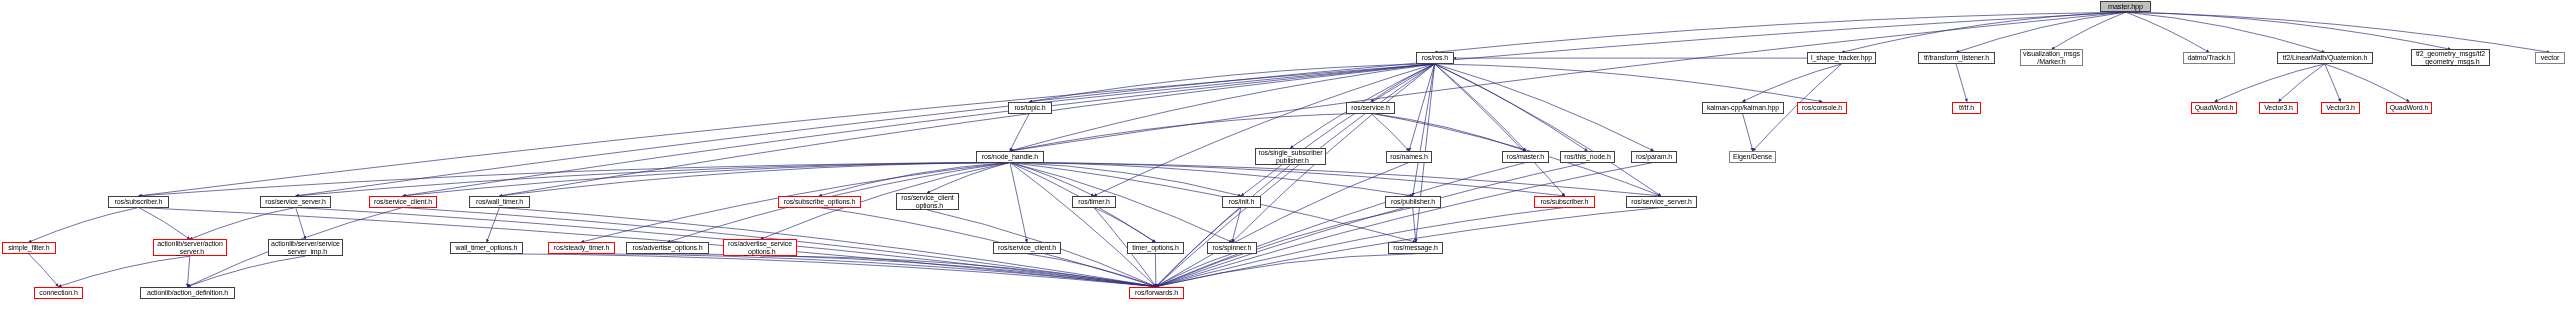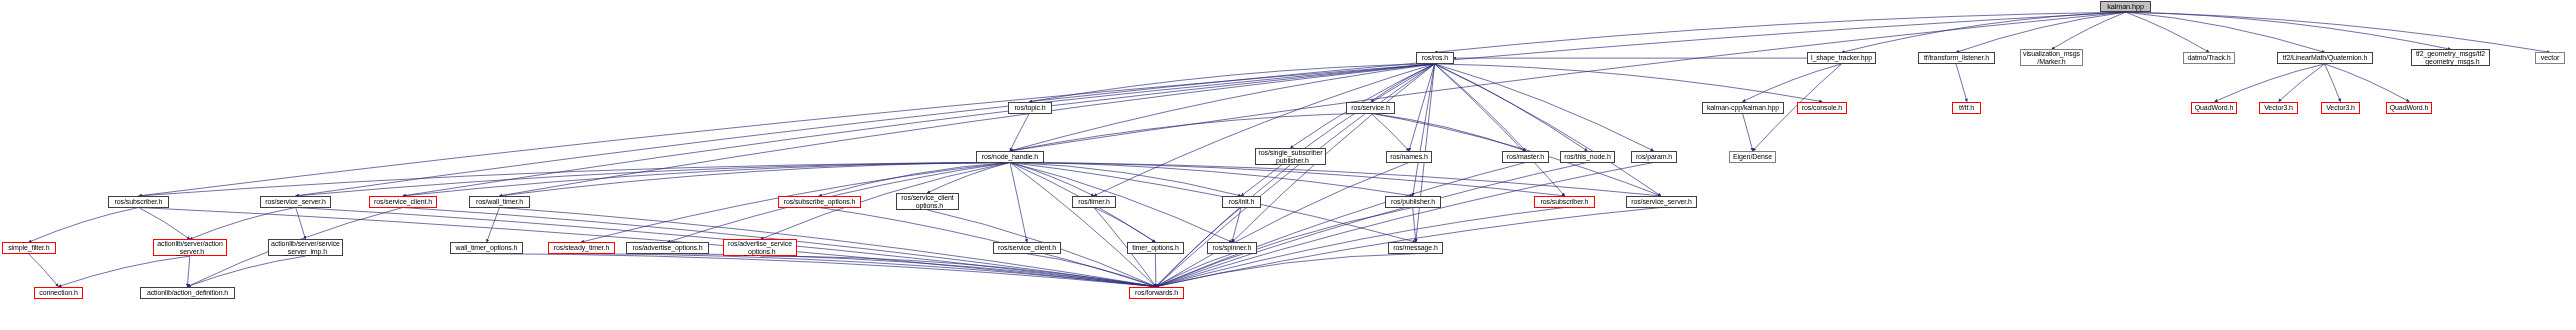--- a/index.html
+++ b/index.html
@@ -139,21 +139,21 @@
         <path d="M 662 341 Q 1281 380.7 1900 471" marker-end="url(#arrow)"></path>
         <path d="M 486 341 Q 1193 380.7 1900 471" marker-end="url(#arrow)"></path>
         <path d="M 228 341 Q 1064 380.7 1900 471" marker-end="url(#arrow)"></path>
         <path d="M 2718 267 Q 2309 343.7 1900 471" marker-end="url(#arrow)"></path>
         <path d="M 2316 267 Q 2108 346.12 1900 471" marker-end="url(#arrow)"></path>
         <path d="M 2121 271 Q 2010.5 358.845 1900 471" marker-end="url(#arrow)"></path>
         <path d="M 2609 267 Q 2254.5 343.7 1900 471" marker-end="url(#arrow)"></path>
         <path d="M 2508 267 Q 2204 343.7 1900 471" marker-end="url(#arrow)"></path>
       </g>
   </svg>
-<div class="node root" style="left: 2100px; top: 0.6px; width: 51px; height: 11.6px;">kalman.hpp</div>
+<div class="node root" style="left: 2100px; top: 0.6px; width: 51px; height: 11.6px;">master.hpp</div>
     <div class="node dark" style="left: 1416px; top: 52px; width: 38px; height: 11.6px;">ros/ros.h</div>
     <div class="node dark" style="left: 1807px; top: 52px; width: 69px; height: 11.6px;">l_shape_tracker.hpp</div>
     <div class="node dark" style="left: 1918px; top: 52px; width: 77px; height: 11.6px;">tf/transform_listener.h</div>
     <div class="node grey" style="left: 2020px; top: 49px; width: 63px; height: 17px;">visualization_msgs
 /Marker.h</div>
     <div class="node grey" style="left: 2183px; top: 52px; width: 52px; height: 11.6px;">datmo/Track.h</div>
     <div class="node dark" style="left: 2277px; top: 52px; width: 96px; height: 11.6px;">tf2/LinearMath/Quaternion.h</div>
     <div class="node dark" style="left: 2411px; top: 49px; width: 79px; height: 17px;">tf2_geometry_msgs/tf2
 _geometry_msgs.h</div>
     <div class="node grey" style="left: 2535px; top: 52px; width: 30px; height: 11.6px;">vector</div>

